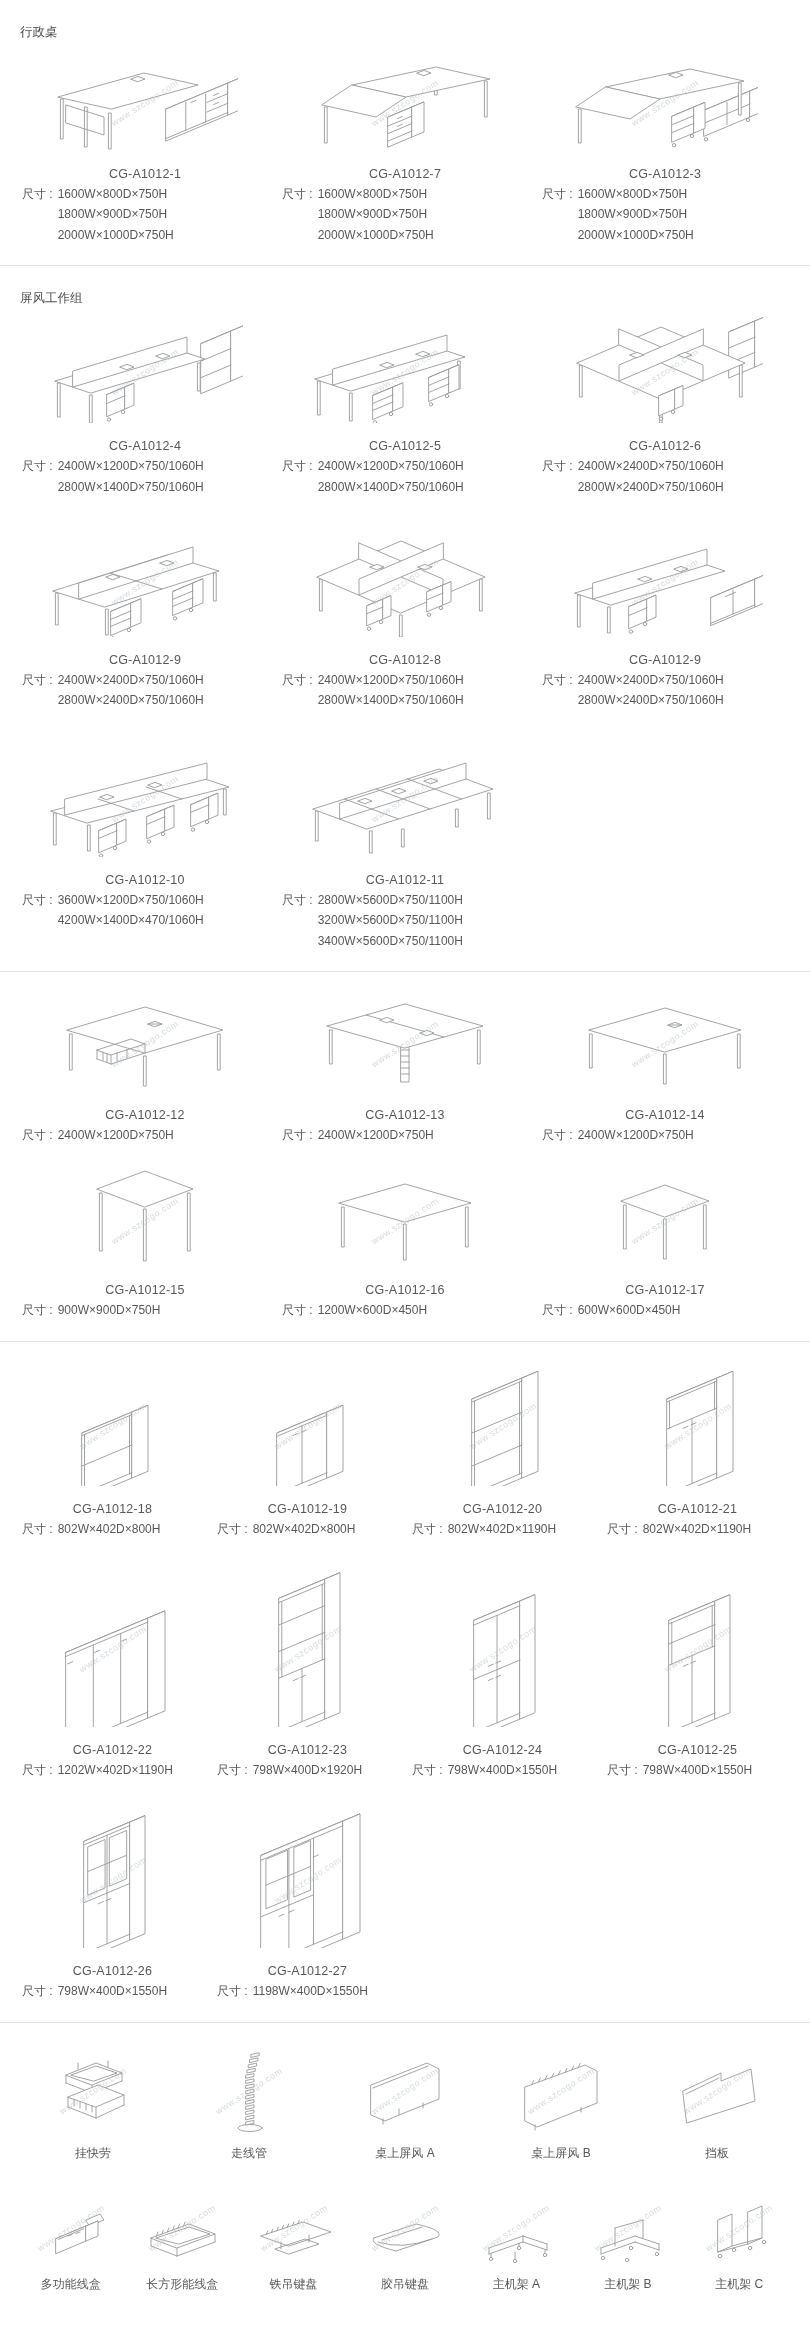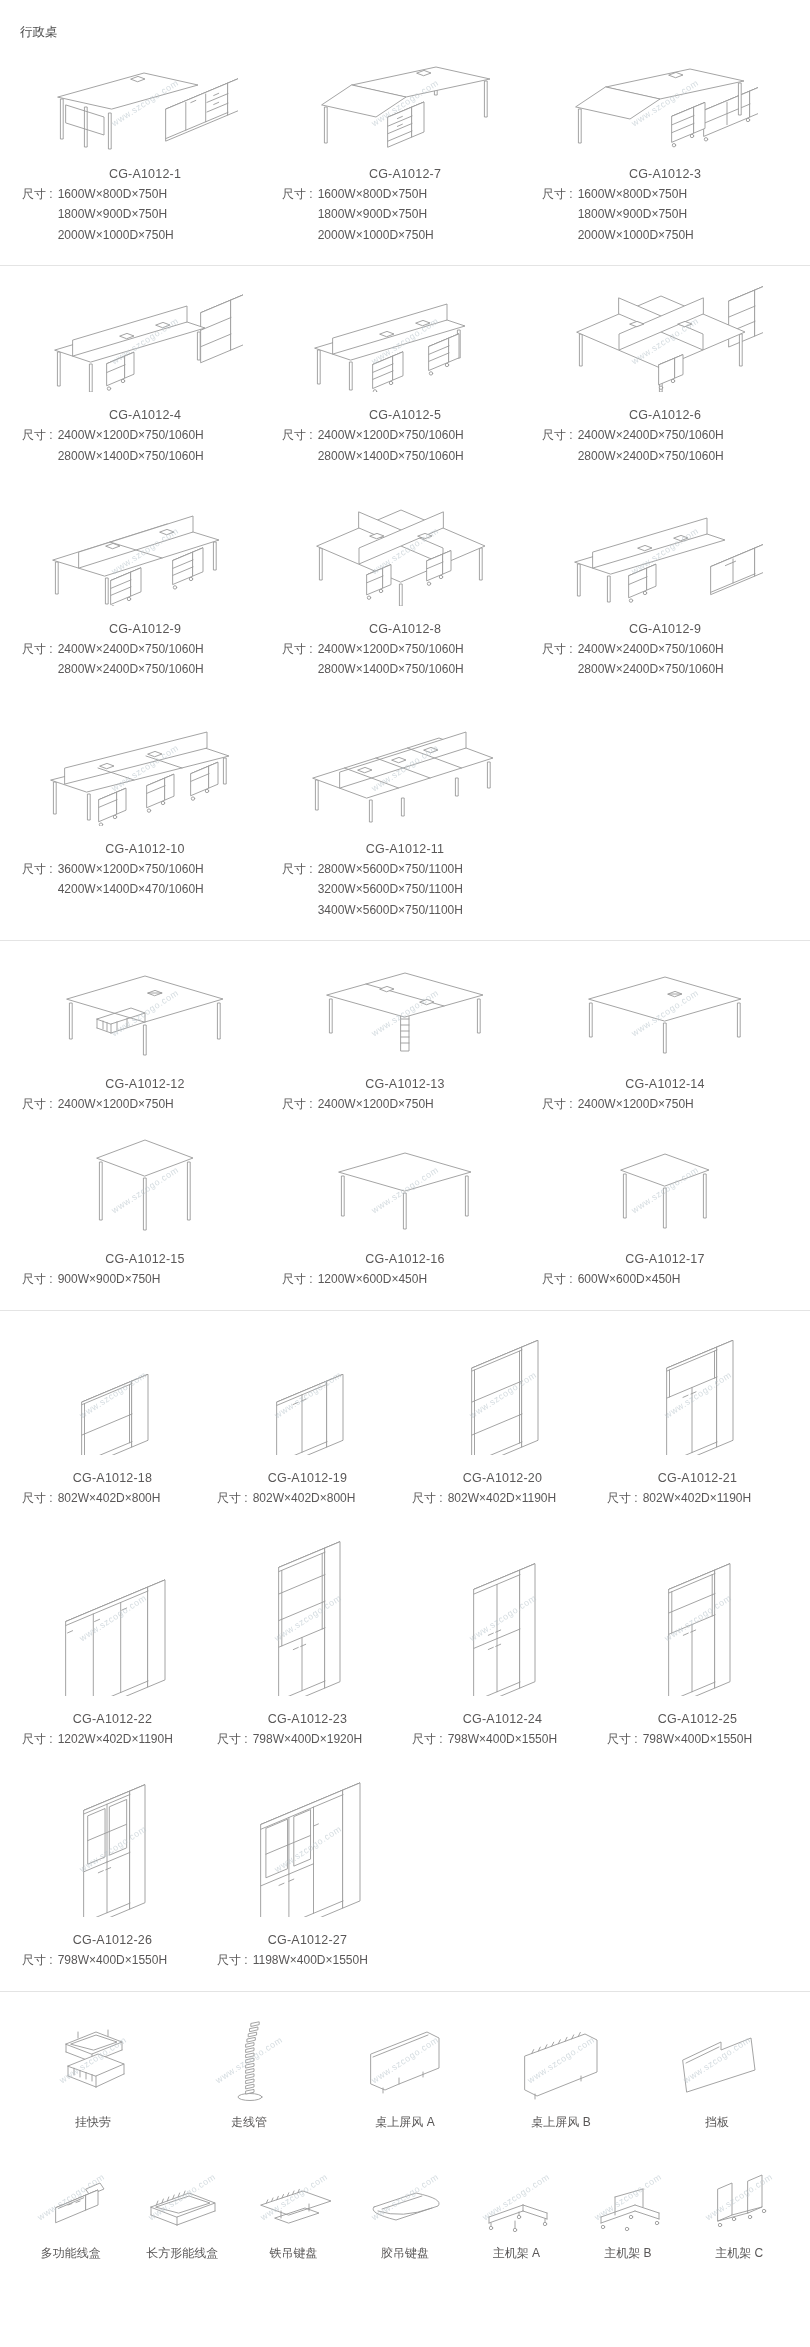--- a/index.html
+++ b/index.html
@@ -140,20 +140,21 @@
             </div>
             <div class="dim-line">
               <span class="dim-prefix ghost">尺寸 :</span>
               <span class="dim-value">2000W×1000D×750H</span>
             </div>
           </div>
         </div>
       </div>
     </div>
     <div class="section">
+      <div class="section-title">屏风工作组</div>
       <div class="row" style="grid-template-columns: repeat(3, 1fr);">
         <div class="card">
           <div class="art" style="height: 106px;">
             <svg width="196" height="108" viewBox="0 0 196 108" fill="none" stroke="#9a9a9a" stroke-width="0.9" stroke-linejoin="round" stroke-linecap="round">
               <polygon points="154,28.6 184,16 199,9.7 169,22.3" fill="#fff"></polygon>
               <polygon points="154,28.6 184,16 184,66 154,78.6" fill="#fff"></polygon>
               <polygon points="184,16 199,9.7 199,59.7 184,66" fill="#fff"></polygon>
               <line x1="184" y1="33.5" x2="154" y2="46.1"></line>
               <line x1="184" y1="50" x2="154" y2="62.6"></line>
               <polygon points="10.8,68 13.2,68 13.2,102 10.8,102" fill="#fff"></polygon>

